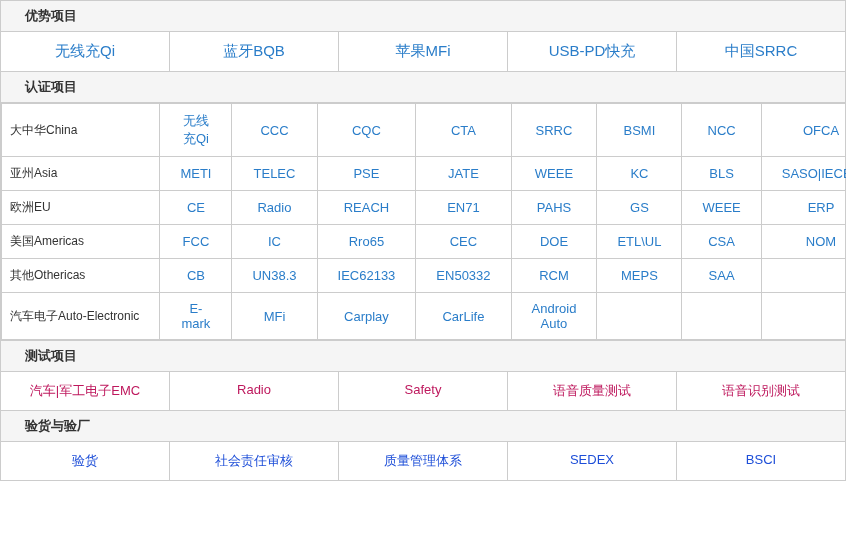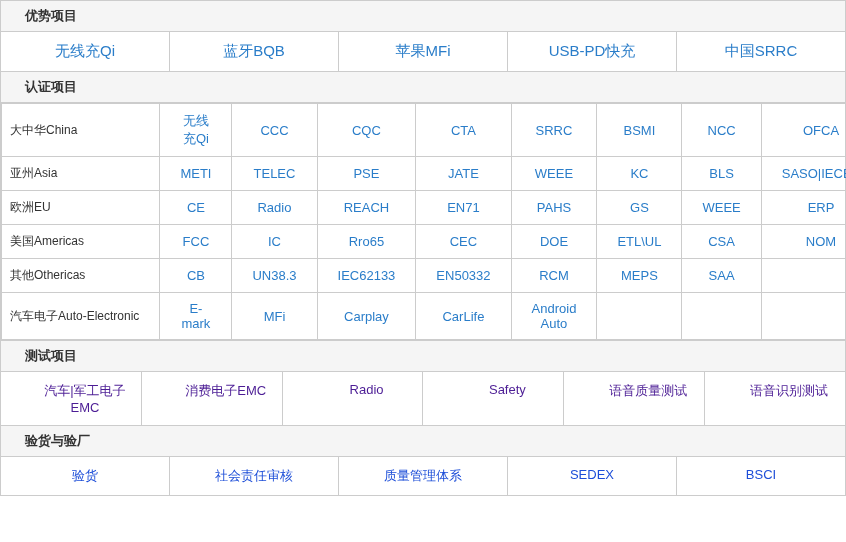--- a/index.html
+++ b/index.html
@@ -61,23 +61,22 @@
     }
     
     .test-row {
       display: flex;
     }
     .test-cell {
       flex: 1;
       text-align: center;
       padding: 10px 6px;
       border-right: 1px solid #ccc;
-      color: #4c1d95;
-      font-size: 13px;
-      margin-left: 28px;
+      color: #be185d;
+      font-size: 13px;
     }
     .test-cell:last-child {
       border-right: none;
     }
     
     .inspect-row {
       display: flex;
     }
     .inspect-cell {
       flex: 1;
@@ -193,21 +192,20 @@
         <td class="cert-item empty-cell"></td>
       </tr>
     </tbody>
       </table>
   </div>
 
   <div class="section-block">
     <div class="section-header">测试项目</div>
     <div class="test-row">
       <div class="test-cell">汽车|军工电子EMC</div>
-      <div class="test-cell">消费电子EMC</div>
       <div class="test-cell">Radio</div>
       <div class="test-cell">Safety</div>
       <div class="test-cell">语音质量测试</div>
       <div class="test-cell">语音识别测试</div>
     </div>
   </div>
 
   <div class="section-block">
     <div class="section-header">验货与验厂</div>
     <div class="inspect-row">

